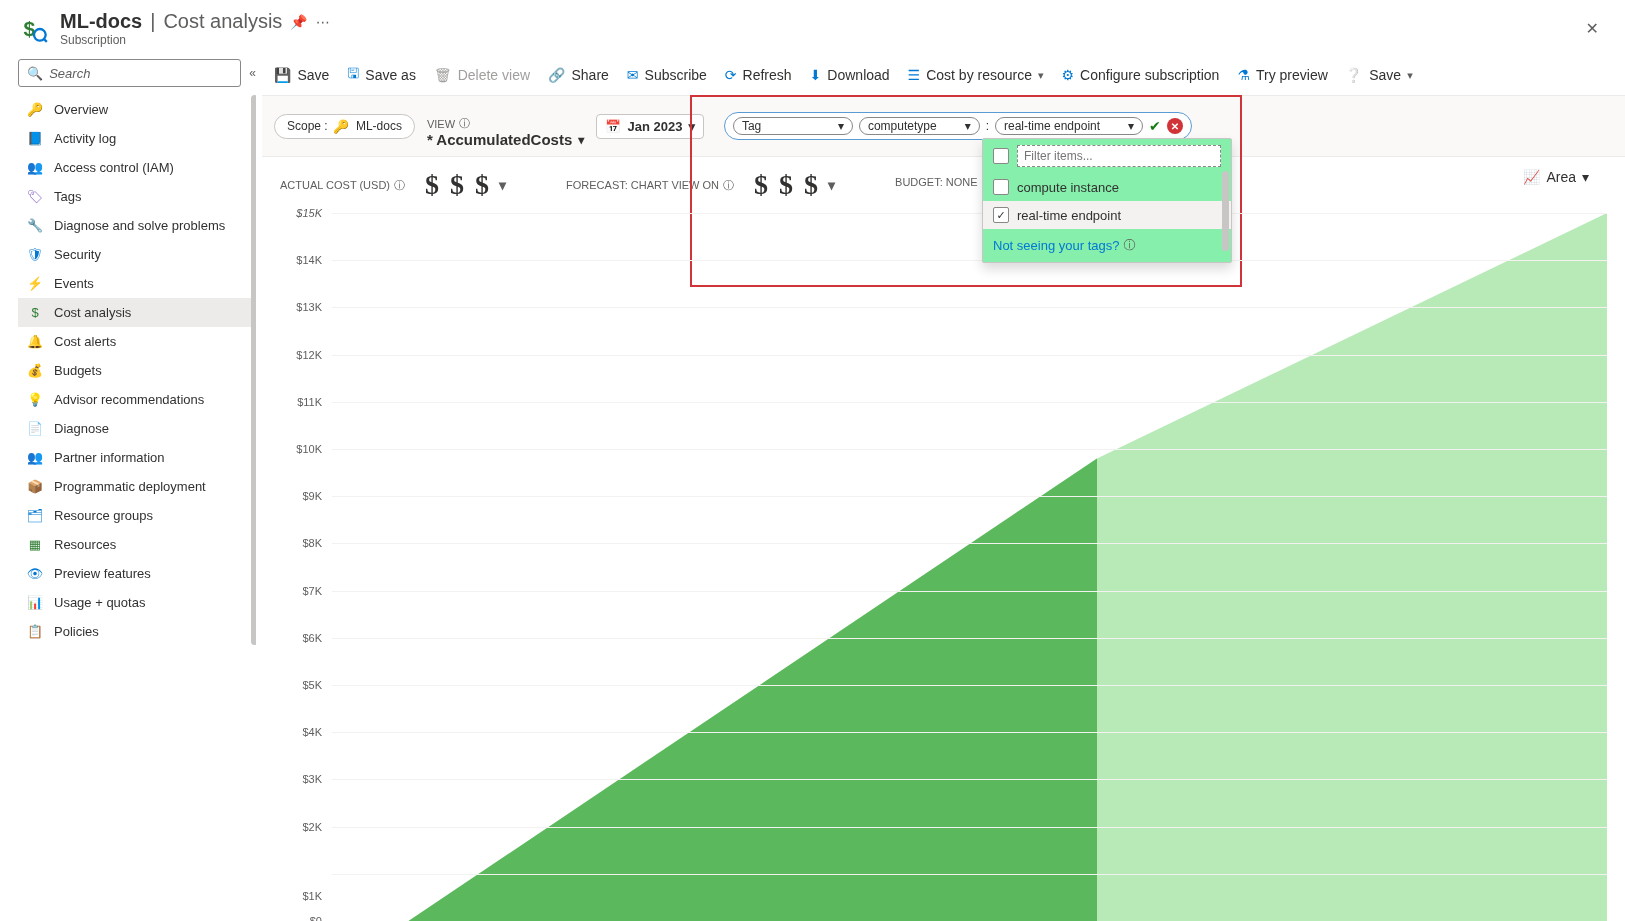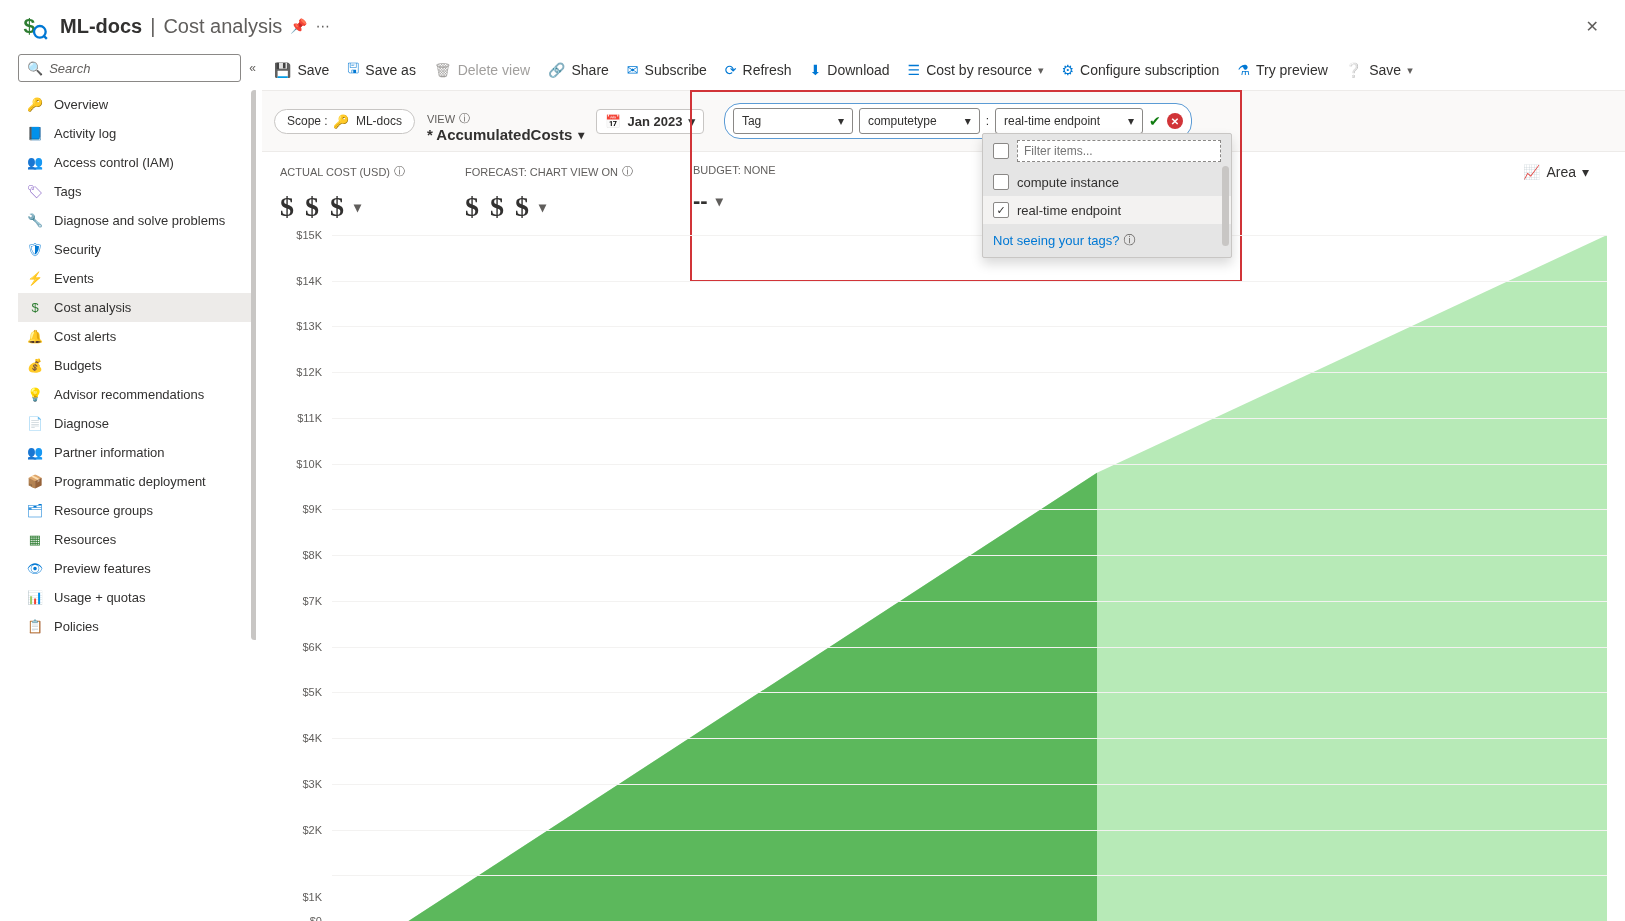--- a/index.html
+++ b/index.html
@@ -43,42 +43,42 @@
   .toolbar .chev { font-size: 11px; color: #605e5c; }
 
   
   .filterbar { display: flex; align-items: center; gap: 12px; padding: 8px 12px; background: #faf9f8; border-bottom: 1px solid #edebe9; position: relative;}
   .pill { border: 1px solid #c8c6c4; border-radius: 14px; padding: 4px 12px; display: inline-flex; align-items: center; gap: 6px; font-size: 13px; background: #fff; cursor: pointer; }
   .scope-label { font-size: 12px; color: #323130; }
   .view-block { display: flex; flex-direction: column; font-size: 11px; color: #605e5c; margin-top: 12px; }
   .view-block .view-name { font-size: 15px; color: #323130; font-weight: 600; display: inline-flex; align-items: center; gap: 6px; }
   .date-pill { border: 1px solid #c8c6c4; border-radius: 4px; background: #fff; padding: 4px 8px; display:inline-flex; align-items:center; gap:6px; cursor:pointer; font-weight:600;}
   .tag-group { display: inline-flex; align-items: center; gap: 6px; border: 1px solid #5b9bd5; border-radius: 16px; padding: 4px 8px; background: #fff;}
-  .dd { border: 1px solid #8a8886; border-radius: 3px; background: #fff; padding: 3px 8px; display:inline-flex; align-items:center; gap:28px; font-size:12px; cursor:pointer; height:26px;}
+  .dd { border: 1px solid #8a8886; border-radius: 10px; background: #fff; padding: 3px 8px; display:inline-flex; align-items:center; gap:28px; font-size:12px; cursor:pointer; height:18px;}
   .dd-wide { min-width: 120px; justify-content: space-between; }
   .confirm-icon { color:#107c10; font-size:14px;}
   .remove-icon { width:16px;height:16px;border-radius:50%;background:#d13438;color:#fff;display:inline-flex;align-items:center;justify-content:center;font-size:10px;font-weight:bold;}
 
   
   .highlight-box { position:absolute; border:2px solid #d13438; pointer-events:none; }
 
   
-  .dd-panel { position:absolute; background:#e5e5e5; border:1px solid #c8c6c4; box-shadow:0 6px 12px rgba(0,0,0,.15); border-radius:2px; z-index:50; width:250px; }
+  .dd-panel { position:absolute; background:#86efac; border:1px solid #c8c6c4; box-shadow:0 6px 12px rgba(0,0,0,.15); border-radius:2px; z-index:50; width:250px; }
   .dd-panel .filter-row { display:flex; align-items:center; gap:8px; padding:6px 10px;}
   .dd-panel .filter-row input { flex:1; border:1px dashed #8a8886; outline:0; font-size:12px; padding:3px 6px; color:#605e5c;}
   .dd-panel .opt-row { display:flex; align-items:center; gap:8px; padding:6px 10px; cursor:pointer;}
   .dd-panel .opt-row.sel { background:#f3f2f1;}
   .dd-panel .cb { width:16px; height:16px; border:1px solid #8a8886; border-radius:2px; display:inline-flex; align-items:center; justify-content:center; font-size:11px; color:#323130; background:#fff;}
   .dd-panel .cb.checked { background:#fff; }
   .dd-panel .link-row { padding:8px 10px; color:#0078d4; font-size:13px; display:flex; align-items:center; gap:4px; cursor:pointer;}
   .dd-panel .vscroll2 { position:absolute; right:2px; top:32px; width:7px; height:80px; background:#c8c6c4; border-radius:4px;}
 
   
   .kpi-row { display:flex; gap:60px; padding:12px 18px; align-items:flex-start; }
-  .kpi { display:flex; flex-direction:column; gap:12px;}
+  .kpi { display:flex; flex-direction:row; gap:20px;}
   .kpi .kpi-label { font-size:11px; color:#605e5c; display:flex; align-items:center; gap:4px;}
   .kpi .kpi-val { font-size:28px; font-weight:600; display:inline-flex; align-items:center; gap:8px; font-family: "Segoe UI", sans-serif;}
   .kpi .kpi-val .chev { font-size:14px; color:#605e5c;}
   .kpi .dollar { font-family: Georgia, serif; letter-spacing:2px;}
   .area-toggle { margin-left:auto; display:inline-flex; align-items:center; gap:6px; font-size:14px; cursor:pointer; padding-right:18px;}
 
   
   .chart { flex:1; position:relative; margin:0 18px 0 18px;}
   .y-axis { position:absolute; left:0; top:0; bottom:0; width:48px;}
   .y-tick { position:absolute; left:0; font-size:11px; color:#605e5c; transform: translateY(-50%); text-align:right; width:42px;}
@@ -100,20 +100,21 @@
         </svg>
     </div>
     <div class="title-block">
       <div class="title-line">
         <span class="title-bold">ML-docs</span>
         <span class="title-light">|</span>
         <span class="title-light">Cost analysis</span>
         <span style="color:#605e5c;font-size:14px;cursor:pointer;">📌</span>
         <span style="color:#605e5c;font-size:14px;cursor:pointer;">⋯</span>
       </div>
+      <div class="subtitle">Subscription</div>
     </div>
     <div class="close">✕</div>
   </div>
 
   <div class="body">
 
     <div class="sidebar">
       <div class="search-row">
         <div class="search-box">
           <span style="color:#0078d4;">🔍</span>
@@ -374,21 +375,21 @@
             <div class="y-tick" style="top: 66.6667%;">$5K</div>
             <div class="y-tick" style="top: 60%;">$6K</div>
             <div class="y-tick" style="top: 53.3333%;">$7K</div>
             <div class="y-tick" style="top: 46.6667%;">$8K</div>
             <div class="y-tick" style="top: 40%;">$9K</div>
             <div class="y-tick" style="top: 33.3333%;">$10K</div>
             <div class="y-tick" style="top: 26.6667%;">$11K</div>
             <div class="y-tick" style="top: 20%;">$12K</div>
             <div class="y-tick" style="top: 13.3333%;">$13K</div>
             <div class="y-tick" style="top: 6.66667%;">$14K</div>
-            <div class="y-tick" style="top: 0%;">$15K</div>
+            <div class="y-tick" style="top: 0%; font-style: italic;">$15K</div>
           </div>
         <div class="chart-plot" id="chart-plot">
           <svg class="area" viewBox="0 0 1000 600" preserveAspectRatio="none">
             <polygon fill="#b7eab7" points="60,600 600,208 1000,0 1000,600"></polygon>
             <polygon fill="#5cb85c" points="60,600 600,208 600,600"></polygon>
           </svg>
         <div class="gridline" style="top: 93.3333%;"></div>
             <div class="gridline" style="top: 86.6667%;"></div>
             <div class="gridline" style="top: 80%;"></div>
             <div class="gridline" style="top: 73.3333%;"></div>

